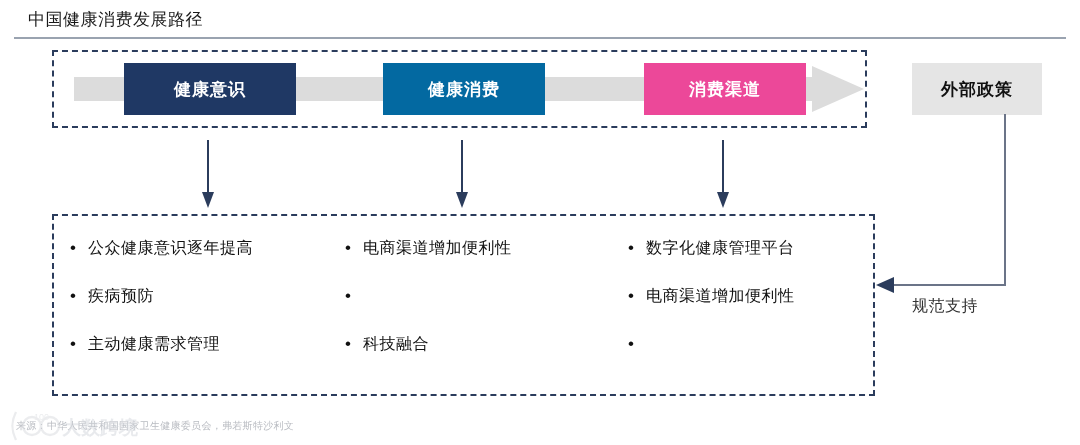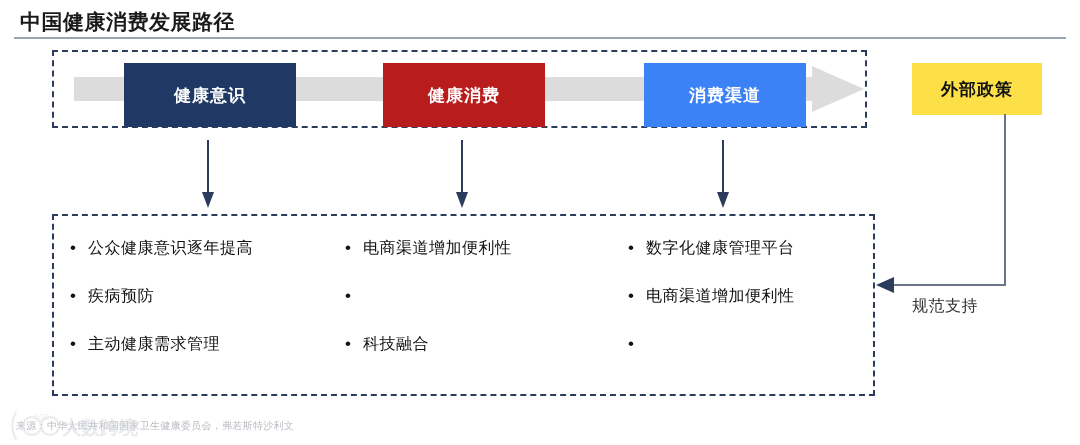--- a/index.html
+++ b/index.html
@@ -11,24 +11,24 @@
     height: 445px;
     background: #ffffff;
     font-family: "Liberation Sans", "DejaVu Sans", sans-serif;
     position: relative;
     overflow: hidden;
   }
 
   
   #page-title {
     position: absolute;
-    left: 20px;
+    left: 28px;
     top: 8px;
-    font-size: 21px;
-    font-weight: 700;
+    font-size: 17px;
+    font-weight: 400;
     color: #1a1a1a;
     letter-spacing: 0.5px;
     white-space: nowrap;
   }
   #title-rule {
     position: absolute;
     left: 14px;
     top: 37px;
     width: 1052px;
     height: 2px;
@@ -62,42 +62,42 @@
     width: 0;
     height: 0;
     border-top: 23px solid transparent;
     border-bottom: 23px solid transparent;
     border-left: 52px solid #dcdcdc;
   }
 
   .stage-box {
     position: absolute;
     top: 63px;
-    height: 64px;
+    height: 52px;
     display: flex;
     align-items: center;
     justify-content: center;
     color: #ffffff;
     font-size: 17px;
     font-weight: 700;
     letter-spacing: 1px;
     box-sizing: border-box;
   }
   #stage-0 { left: 124px; width: 172px; background: #1f3864; }
-  #stage-1 { left: 383px; width: 162px; background: #b91c1c; }
-  #stage-2 { left: 644px; width: 162px; background: #3b82f6; }
+  #stage-1 { left: 383px; width: 162px; background: #0369a1; }
+  #stage-2 { left: 644px; width: 162px; background: #ec4899; }
 
   
   #policy-box {
     position: absolute;
     left: 912px;
     top: 63px;
     width: 130px;
     height: 52px;
-    background: #fde047;
+    background: #e5e5e5;
     display: flex;
     align-items: center;
     justify-content: center;
     font-size: 17px;
     font-weight: 700;
     color: #111111;
     letter-spacing: 1px;
     box-sizing: border-box;
   }
 

